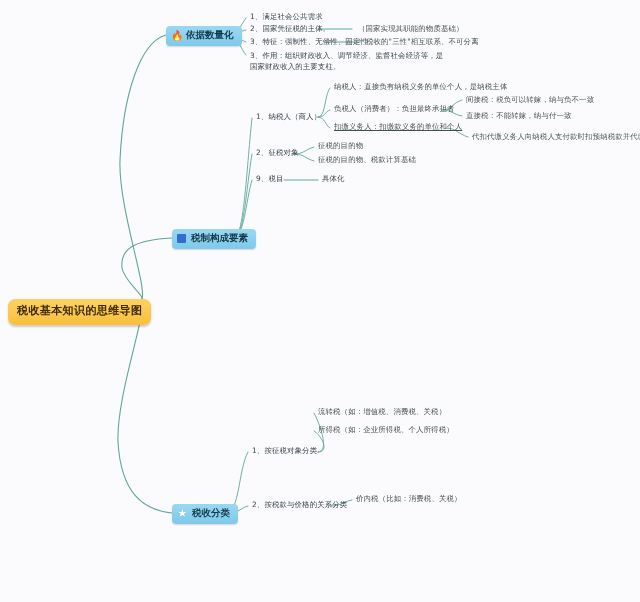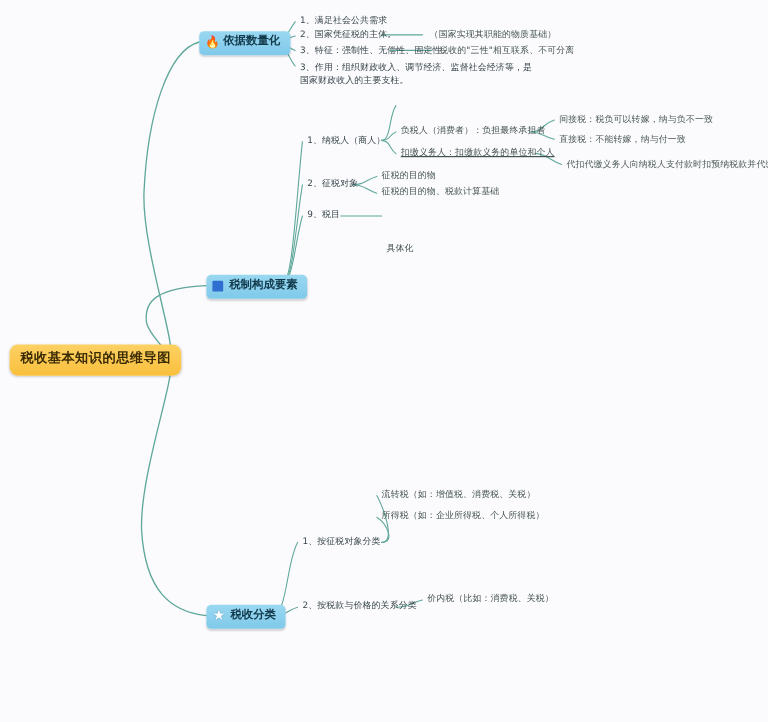--- a/index.html
+++ b/index.html
@@ -24,21 +24,21 @@
   }
   .node {
     position: absolute;
     white-space: nowrap;
     line-height: 1.35;
   }
 
   
   .root {
     left: 8px;
-    top: 300px;
+    top: 312px;
     transform: translateY(-50%);
     background: #fcc94e;
     background: linear-gradient(#fdd163, #f9bf3c);
     color: #3c2c05;
     border-radius: 7px;
     padding: 5px 9px 6px 9px;
     font-size: 11px;
     font-weight: bold;
     letter-spacing: .4px;
     box-shadow: 0 1px 2px rgba(0,0,0,.18);
@@ -157,32 +157,33 @@
   <div class="node t l2" style="left:250px; top:37px;">3、特征：强制性、无偿性、固定性。</div>
   <div class="node t l3" style="left:366px; top:37px;">税收的"三性"相互联系、不可分离</div>
   <div class="node t l2 wrap" style="left:250px; top:50px; width:200px;">3、作用：组织财政收入、调节经济、监督社会经济等，是国家财政收入的主要支柱。</div>
 
   <div class="node l1" style="left:172px; top:229px;">
     <span class="l1-ico ico-square"></span>
     <span>税制构成要素</span>
   </div>
 
   <div class="node t l2" style="left:256px; top:112px;">1、纳税人（商人）</div>
+  <div class="node t l3" style="left:334px; top:82px;">纳税人：直接负有纳税义务的单位个人，是纳税主体</div>
   <div class="node t l3" style="left:334px; top:104px;">负税人（消费者）：负担最终承担者</div>
   <div class="node t l4" style="left:466px; top:95px;">间接税：税负可以转嫁，纳与负不一致</div>
   <div class="node t l4" style="left:466px; top:111px;">直接税：不能转嫁，纳与付一致</div>
   <div class="node t l3" style="left:334px; top:122px;text-decoration:underline;">扣缴义务人：扣缴款义务的单位和个人</div>
   <div class="node t l4" style="left:472px; top:132px;">代扣代缴义务人向纳税人支付款时扣预纳税款并代缴纳</div>
 
   <div class="node t l2" style="left:256px; top:148px;">2、征税对象</div>
   <div class="node t l3" style="left:318px; top:141px;">征税的目的物</div>
   <div class="node t l3" style="left:318px; top:155px;">征税的目的物、税款计算基础</div>
 
   <div class="node t l2" style="left:256px; top:174px;">9、税目</div>
-  <div class="node t l3" style="left:322px; top:174px;margin-top:28px;">具体化</div>
+  <div class="node t l3" style="left:322px; top:174px;">具体化</div>
 
   <div class="node l1" style="left:172px; top:504px;">
     <span class="l1-ico ico-star">★</span>
     <span>税收分类</span>
   </div>
 
   <div class="node t l2" style="left:252px; top:446px;">1、按征税对象分类</div>
   <div class="node t l3" style="left:318px; top:407px;">流转税（如：增值税、消费税、关税）</div>
   <div class="node t l3" style="left:318px; top:425px;">所得税（如：企业所得税、个人所得税）</div>
 

